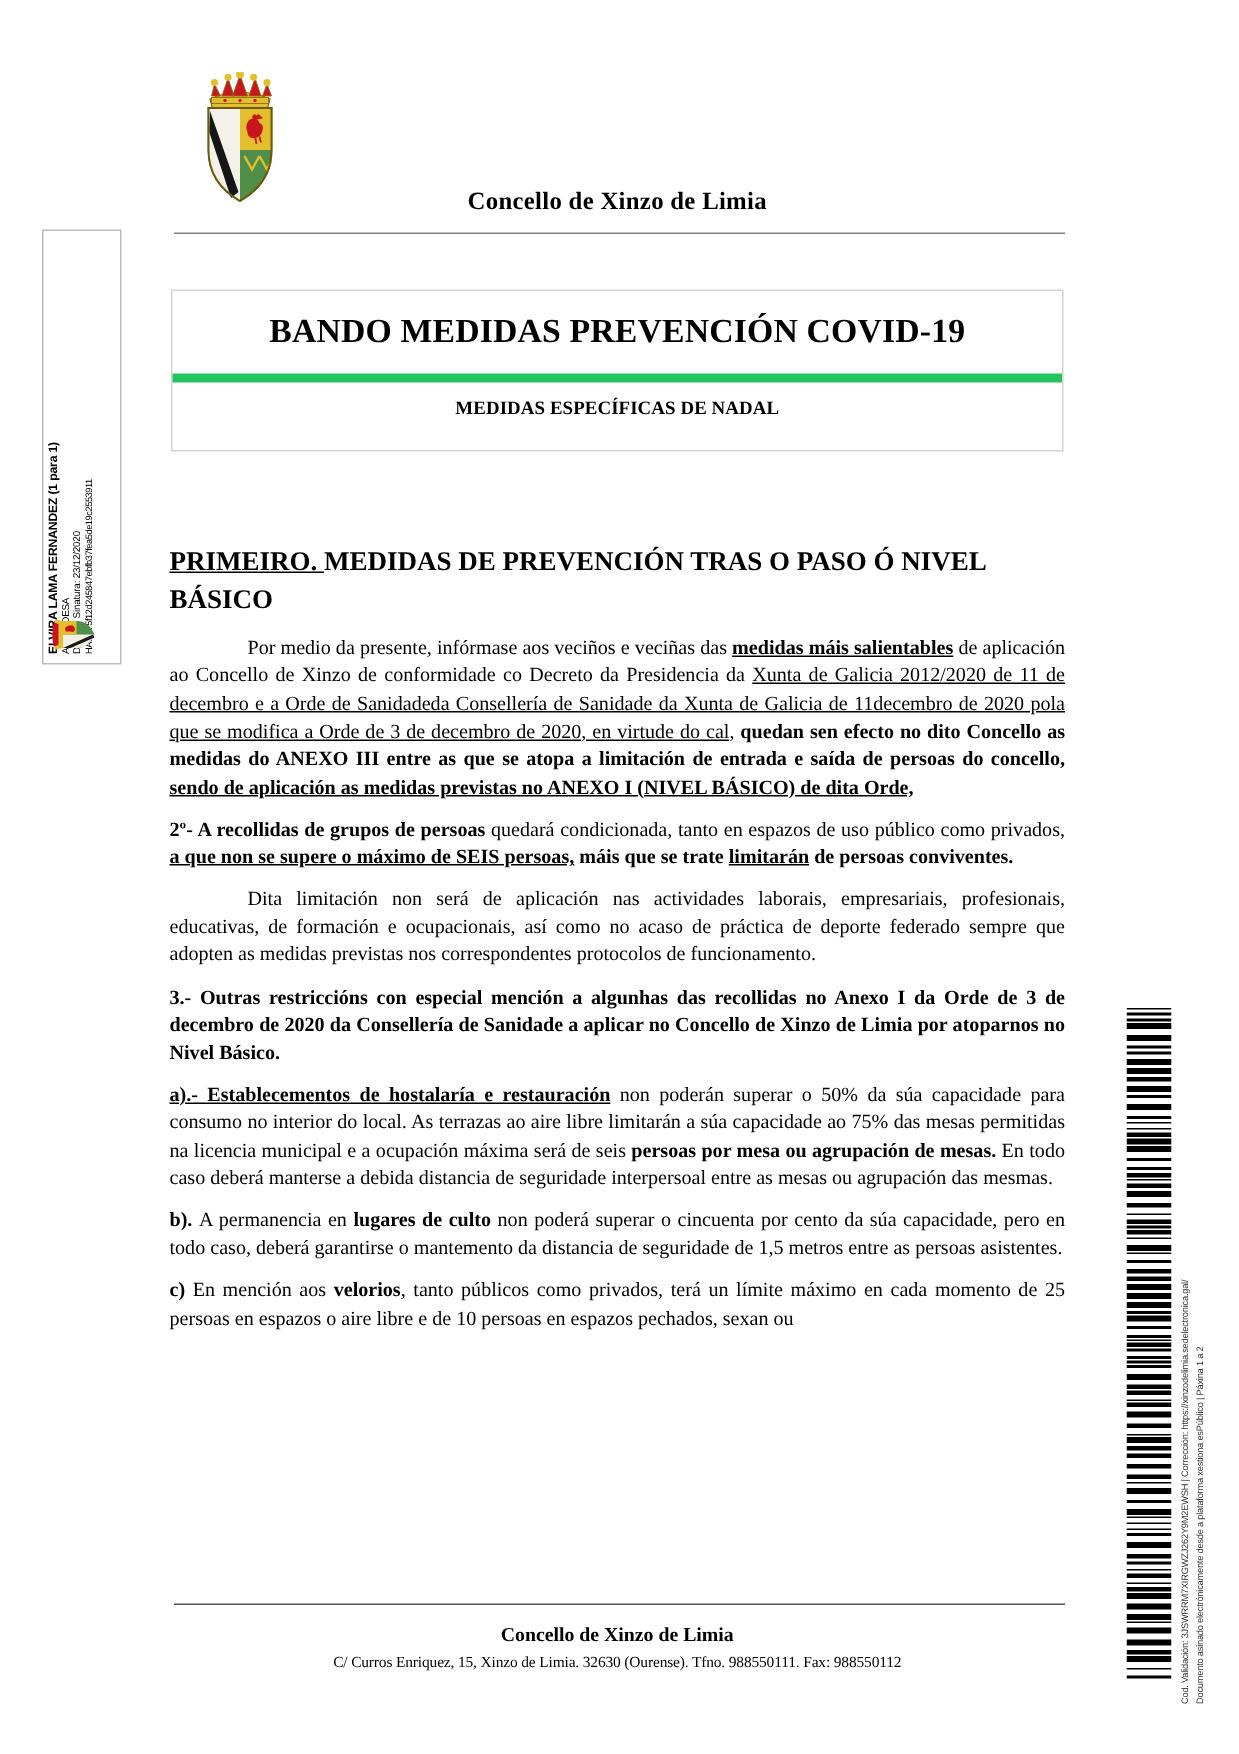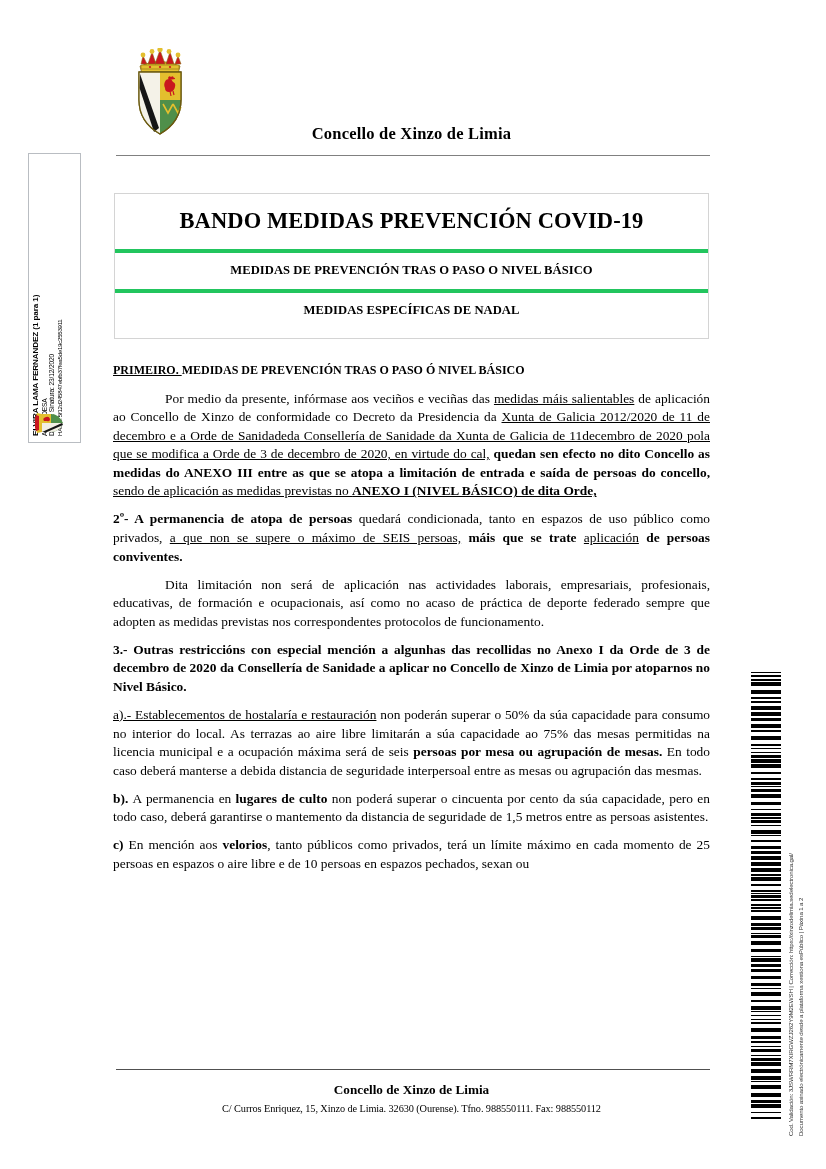--- a/index.html
+++ b/index.html
@@ -127,21 +127,21 @@
 
   
   #title-table {
     position: absolute;
     left: 1px; top: 193px;
     width: 595px;
     border: 1px solid #d4d4d4;
     border-collapse: collapse;
   }
   #title-table .trow {
-    border-bottom: 4px solid #22c55e;
+    border-bottom: 6px solid #22c55e;
     text-align: center;
     font-family: "Liberation Serif", serif;
     font-weight: bold;
   }
   #title-table .trow:last-child { border-bottom: none; }
   #title-table .row-main {
     padding: 13px 10px 14px;
     font-size: 22.5px;
     line-height: 1.24;
     letter-spacing: 0.1px;
@@ -162,26 +162,26 @@
     position: absolute;
     left: 0px; top: 362px;
     width: 597px;
     font-size: 13.4px;
     line-height: 1.385;
     text-align: justify;
   }
   #body-col p { margin: 0 0 9.5px 0; }
   .b { font-weight: bold; }
   .u { text-decoration: underline; }
-  .bu { font-weight: normal; text-decoration: underline; }
+  .bu { font-weight: bold; text-decoration: underline; }
   .ind { text-indent: 52px; }
   .ind-sm { text-indent: 22px; }
   .heading1 {
     font-weight: bold;
-    font-size: 12px;
+    font-size: 18px;
     margin-bottom: 11px !important;
     text-align: left;
   }
   .para-bold { font-weight: bold; }
   .nojust { text-align: left; }
 
   
   #ftr-rule {
     position: absolute;
     left: 3px; top: 1069px;
@@ -363,33 +363,32 @@
     <path d="M7 24 h42 v28 q0 22 -21 34 q-21 -12 -21 -34 z" fill="none" stroke="#6b5a10" stroke-width="1.3"></path>
   </svg>
 
   <div id="hdr-title">Concello de Xinzo de Limia</div>
   <div id="hdr-rule"></div>
 
   <div id="title-table">
     <div class="trow row-main">
       <div>BANDO MEDIDAS PREVENCIÓN COVID-19</div>
     </div>
-    <div class="trow row-sub">MEDIDAS DE PREVENCIÓN TRAS O PASO O NIVEL BÁSICO</div>
     <div class="trow row-sub2">MEDIDAS ESPECÍFICAS  DE NADAL</div>
   </div>
 
   <div id="body-col">
 
     <p class="heading1"><span class="u">PRIMEIRO. </span><span>MEDIDAS DE PREVENCIÓN TRAS O PASO Ó NIVEL BÁSICO</span></p>
 
     <p class="ind"><span>Por medio da presente, infórmase aos veciños e veciñas das </span><span class="bu">medidas máis salientables</span><span> de aplicación ao Concello de Xinzo de conformidade co Decreto da Presidencia da </span><span class="u">Xunta de Galicia 2012/2020 de 11 de decembro e a Orde de Sanidadeda Consellería de Sanidade da Xunta de Galicia de 11decembro de 2020 pola que se modifica a Orde de 3 de decembro de 2020, en virtude do cal,</span><span class="b"> quedan sen efecto no dito Concello as medidas do ANEXO III entre as que se atopa a limitación de entrada e saída de persoas do concello, </span><span class="bu">sendo de aplicación  as medidas previstas no </span><span class="b u">ANEXO I (NIVEL BÁSICO) de dita Orde,</span></p>
 
 
 
-    <p><span class="b">2º- A permanencia de atopa de persoas</span><span> quedará condicionada, tanto en espazos de uso público como privados, </span><span class="bu">a que non se supere o máximo de SEIS persoas,</span><span class="b"> máis que se trate </span><span class="bu">aplicación</span><span class="b"> de persoas conviventes.</span></p>
+    <p><span class="b">2º- A recollidas de grupos de persoas</span><span> quedará condicionada, tanto en espazos de uso público como privados, </span><span class="bu">a que non se supere o máximo de SEIS persoas,</span><span class="b"> máis que se trate </span><span class="bu">limitarán</span><span class="b"> de persoas conviventes.</span></p>
 
     <p class="ind">Dita limitación non será de aplicación nas actividades laborais, empresariais, profesionais, educativas, de formación e ocupacionais, así como no acaso de práctica de deporte federado sempre que   adopten as medidas previstas nos correspondentes protocolos de funcionamento.</p>
 
     <p class="para-bold">3.- Outras restriccións con especial mención a algunhas das recollidas no Anexo I da Orde de 3 de decembro de 2020 da Consellería de Sanidade a aplicar no Concello de Xinzo de Limia por atoparnos no Nivel Básico.</p>
 
     <p><span class="bu">a).- Establecementos de hostalaría e restauración</span><span> non poderán superar o 50% da súa capacidade para consumo no interior do local. As terrazas ao aire libre limitarán a súa capacidade ao 75% das mesas permitidas na licencia municipal e a ocupación máxima será de seis  </span><span class="b">persoas por mesa ou agrupación de mesas.</span><span> En todo caso deberá manterse a debida distancia de seguridade interpersoal entre as mesas ou agrupación das mesmas.</span></p>
 
 
     <p><span class="b">b). </span><span>A permanencia en </span><span class="b">lugares de culto</span><span> non poderá superar o cincuenta por cento da súa capacidade, pero en todo caso, deberá garantirse o mantemento da distancia de seguridade de 1,5 metros entre as persoas asistentes.</span></p>
 

